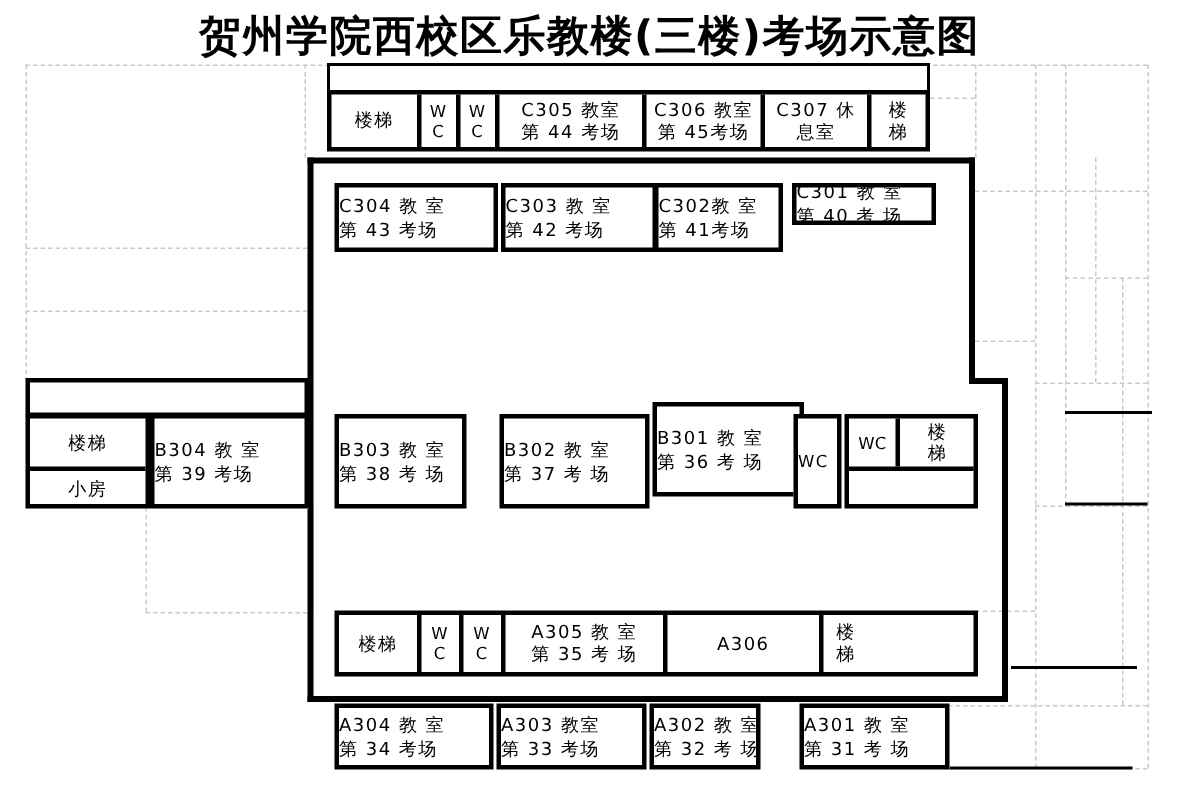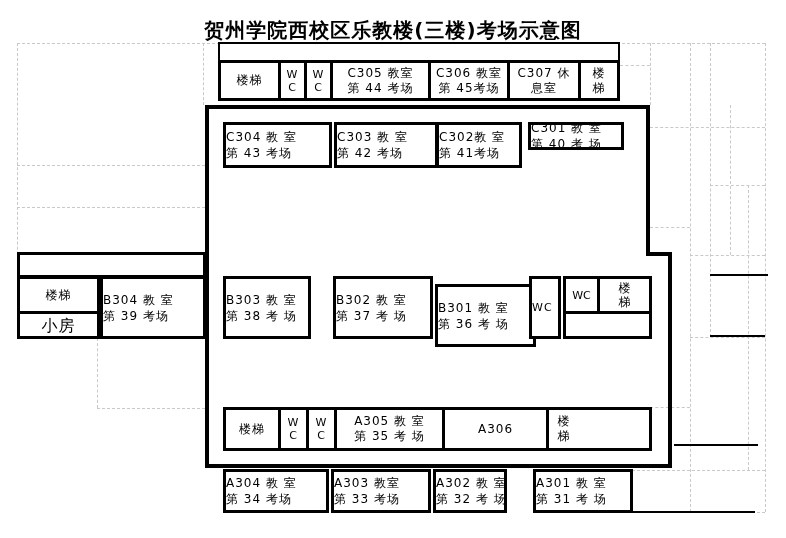--- a/index.html
+++ b/index.html
@@ -1,19 +1,19 @@
 <!DOCTYPE html>
 <html><head>
 <meta charset="utf-8">
 <style>
   html,body{margin:0;padding:0;background:#fff;}
   .canvas{position:relative;width:786px;height:538px;background:#fff;overflow:hidden;
           font-family:"DejaVu Sans",sans-serif;color:#000;}
   .title{position:absolute;left:0;top:5px;width:100%;text-align:center;
-         font-size:20px;font-weight:bold;letter-spacing:1px;margin-top:12px;}
+         font-size:28px;font-weight:bold;letter-spacing:1px;}
   
   .gl{position:absolute;}
   .gl.h{border-top:1px dashed #c9c9c9;height:0;}
   .gl.v{border-left:1px dashed #c9c9c9;width:0;}
   
   .wall{position:absolute;background:#000;}
   .tline{position:absolute;background:#000;height:2px;}
   
   .box{position:absolute;background:#fff;border:3px solid #000;box-sizing:border-box;}
   .lbl{display:flex;flex-direction:column;justify-content:center;align-items:flex-start;
@@ -27,21 +27,21 @@
   
   .g-top{display:flex;height:32px;border-bottom:3px solid #000;}
   .g-wc{width:31px;border-right:3px solid #000;display:flex;align-items:center;justify-content:center;
         font-size:11px;}
   .g-st{flex:1;display:flex;flex-direction:column;align-items:center;justify-content:center;
         font-size:12px;line-height:14px;}
   .g-bottom{height:25px;}
   
   .ls-top{height:32px;border-bottom:3px solid #000;display:flex;align-items:center;justify-content:center;
           font-size:12px;letter-spacing:1px;}
-  .ls-bottom{height:25px;display:flex;align-items:center;justify-content:center;font-size:16px;letter-spacing:1px;text-align:right;}
+  .ls-bottom{height:25px;display:flex;align-items:center;justify-content:center;font-size:12px;letter-spacing:1px;text-align:right;}
 </style>
 </head>
 <body>
 
 <div class="canvas">
   <div class="title">贺州学院西校区乐教楼(三楼)考场示意图</div>
 
   <div class="gl h" style="left:17px;top:43px;width:748px"></div>
   <div class="gl v" style="left:17px;top:43px;height:296px"></div>
   <div class="gl h" style="left:17px;top:165px;width:188px"></div>
@@ -101,21 +101,21 @@
         <span>楼梯</span>
       </div>
     <div class="ls-bottom">
         <span>小房</span>
       </div>
   </div>
   <div class="box lbl" style="left:100px;top:276px;width:106px;height:63px"><div>B304 教 室</div><div>第 39 考场</div></div>
 
   <div class="box lbl" style="left:223px;top:276px;width:88px;height:63px"><div>B303 教 室</div><div>第 38 考 场</div></div>
   <div class="box lbl" style="left:333px;top:276px;width:100px;height:63px"><div>B302 教 室</div><div>第 37 考 场</div></div>
-  <div class="box lbl" style="left:435px;top:284px;width:101px;height:63px"><div>B301 教 室</div><div>第 36 考 场</div></div>
+  <div class="box lbl" style="left:435px;top:268px;width:101px;height:63px"><div>B301 教 室</div><div>第 36 考 场</div></div>
   <div class="box lbl small" style="left:529px;top:276px;width:32px;height:63px"><div>WC</div></div>
   <div class="box" style="left:563px;top:276px;width:89px;height:63px">
     <div class="g-top">
       <div class="g-wc">
           <span>WC</span>
         </div>
       <div class="g-st">
           <div>楼</div>
           <div>梯</div>
         </div>

